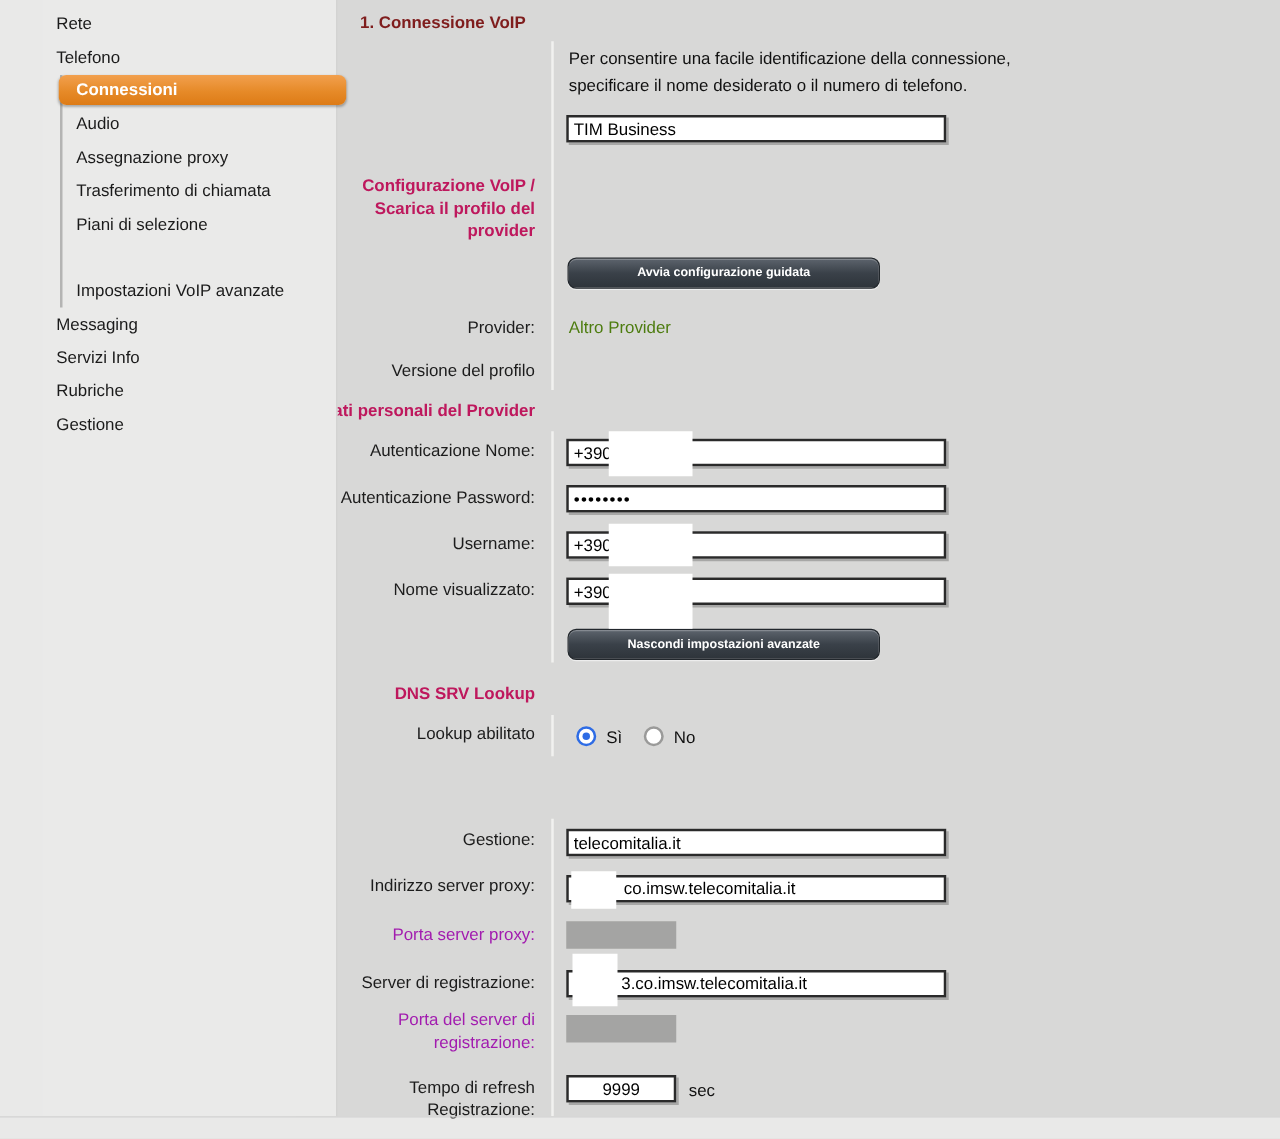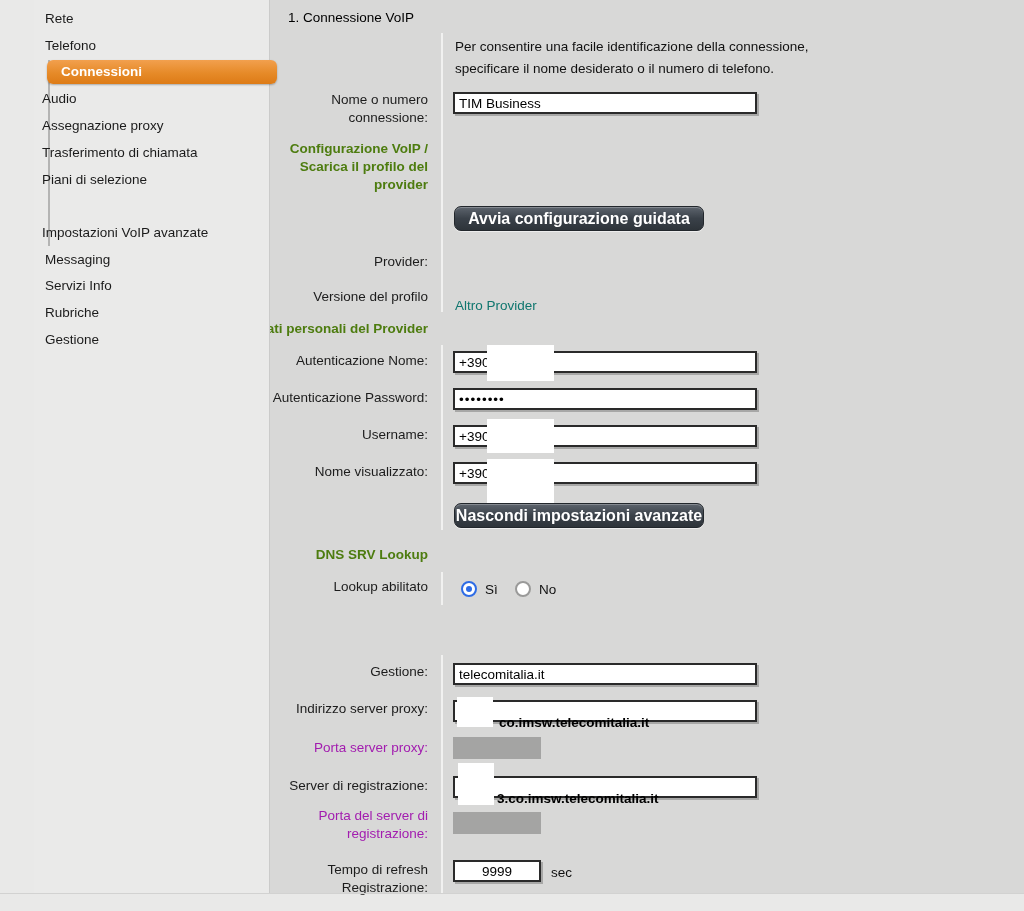--- a/index.html
+++ b/index.html
@@ -22,21 +22,21 @@
     margin-left: 34px;
   }
   .nav-item {
     position: absolute;
     height: 26px; line-height: 26px;
     white-space: nowrap;
     color: #1b1b1b;
     cursor: pointer;
   }
   .nav-item.lvl1 { left: 11px; }
-  .nav-item.lvl2 { left: 8px; }
+  .nav-item.lvl2 { left: 27px; }
   .subnav-line {
     position: absolute; left: 14px; top: 60px;
     width: 2px; height: 186px;
     background: #b4b4b3;
   }
   .nav-active {
     position: absolute; left: 13px; top: 60px;
     width: 230px; height: 24px;
     border-radius: 6px;
     background: linear-gradient(#f2a04e, #e68a28 55%, #dd7b16);
@@ -53,52 +53,52 @@
     background: #d8d8d7;
     z-index: 1;
   }
   .bottom-line {
     position: absolute; left: 0; top: 893px;
     width: 1024px; height: 1px;
     background: #d2d2d1; z-index: 4;
   }
   .heading {
     position: absolute; left: 51px; top: 10px;
-    font-weight: normal; color: #000000;
+    font-weight: bold; color: #7f1d1d;
     white-space: nowrap;
   }
   .sep {
     position: absolute; left: 204px; width: 2px;
     background: #f1f1f0;
   }
   .lab {
     position: absolute; left: 0; width: 191px;
     text-align: right; line-height: 18px;
     color: #1c1c1c;
   }
   .lab span { display: block; }
-  .lab.bold { font-weight: bold; color: #4d7c0f; }
+  .lab.bold { font-weight: bold; color: #be185d; }
   .lab.dis { color: #a21caf; }
   .desc {
     position: absolute; left: 218px; top: 36px;
     line-height: 22px; color: #111111;
     white-space: nowrap;
   }
   .tfield {
     position: absolute; left: 216px;
     width: 304px; height: 22px;
     background: #ffffff;
     border: 2px solid #2a2a2a;
     box-shadow: 2px 2px 0 #a7a7a6;
     font-family: "Liberation Sans", sans-serif;
     font-size: 13.5px; color: #000;
     padding: 0 4px; line-height: 18px;
   }
   div.tfield { line-height: 18px; }
-  .tfield .frag { position: absolute; top: 12px; line-height: 18px; white-space: nowrap; font-weight: bold; }
+  .tfield .frag { position: absolute; top: 0; line-height: 18px; white-space: nowrap; }
   .sfield {
     position: absolute; left: 216px;
     width: 88px; height: 22px;
     background: #ffffff;
     border: 2px solid #2a2a2a;
     box-shadow: 2px 2px 0 #a7a7a6;
     font-family: "Liberation Sans", sans-serif;
     font-size: 13.5px; color: #000;
     text-align: center;
   }
@@ -109,25 +109,25 @@
   }
   .btn {
     position: absolute; left: 217px;
     width: 250px; height: 25px;
     border-radius: 7px;
     border: 1px solid #22272c;
     background: linear-gradient(#5d646d, #3a4149 50%, #2e343a);
     box-shadow: 0 1px 0 rgba(255,255,255,0.55), inset 0 1px 0 rgba(255,255,255,0.25);
     color: #ffffff; font-weight: bold;
     font-family: "Liberation Sans", sans-serif;
-    font-size: 16px; line-height: 23px;
+    font-size: 10px; line-height: 23px;
     text-align: center; cursor: pointer;
     white-space: nowrap;
   }
-  .value-text { position: absolute; left: 218px; line-height: 18px; color: #0f766e; white-space: nowrap; margin-top: 44px; }
+  .value-text { position: absolute; left: 218px; line-height: 18px; color: #4d7c0f; white-space: nowrap; }
   .radio {
     position: absolute; width: 16px; height: 16px;
     border-radius: 50%; background: #ffffff;
     border: 2px solid #9a9a99; cursor: pointer;
   }
   .radio.sel { border-color: #2e6ce5; }
   .radio.sel::after {
     content: ""; position: absolute;
     left: 3px; top: 3px; width: 6px; height: 6px;
     border-radius: 50%; background: #2e6ce5;
@@ -164,24 +164,20 @@
   <div class="sep" style="top:33px;height:279px"></div>
   <div class="sep" style="top:345px;height:185px"></div>
   <div class="sep" style="top:572px;height:33px"></div>
   <div class="sep" style="top:655px;height:238px"></div>
 
   <div class="desc">
     <span style="display:block">Per consentire una facile identificazione della connessione,</span>
     <span style="display:block">specificare il nome desiderato o il numero di telefono.</span>
   </div>
 
-  <div class="lab" style="top:91px">
-    <span>Nome o numero</span>
-    <span>connessione:</span>
-  </div>
   <input class="tfield" style="top: 92px;" type="text" value="TIM Business">
 
   <div class="lab bold" style="top:140px">
     <span>Configurazione VoIP /</span>
     <span>Scarica il profilo del</span>
     <span>provider</span>
   </div>
 
   <button class="btn" style="top:206px">Avvia configurazione guidata</button>
 

